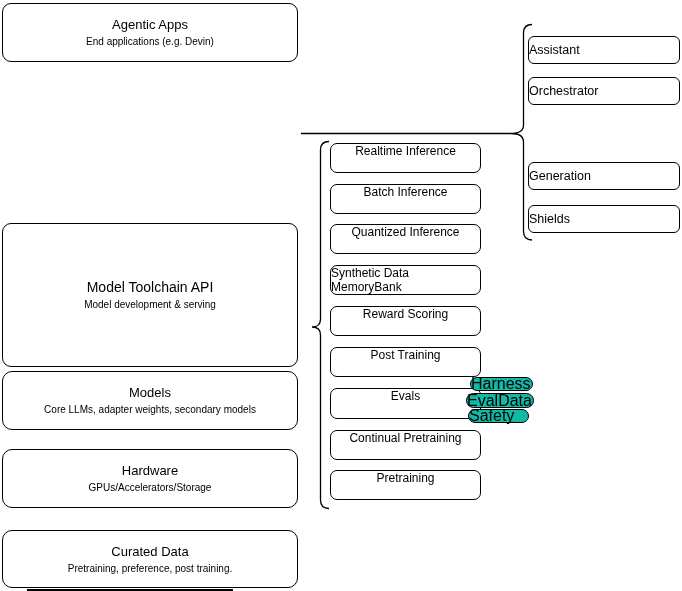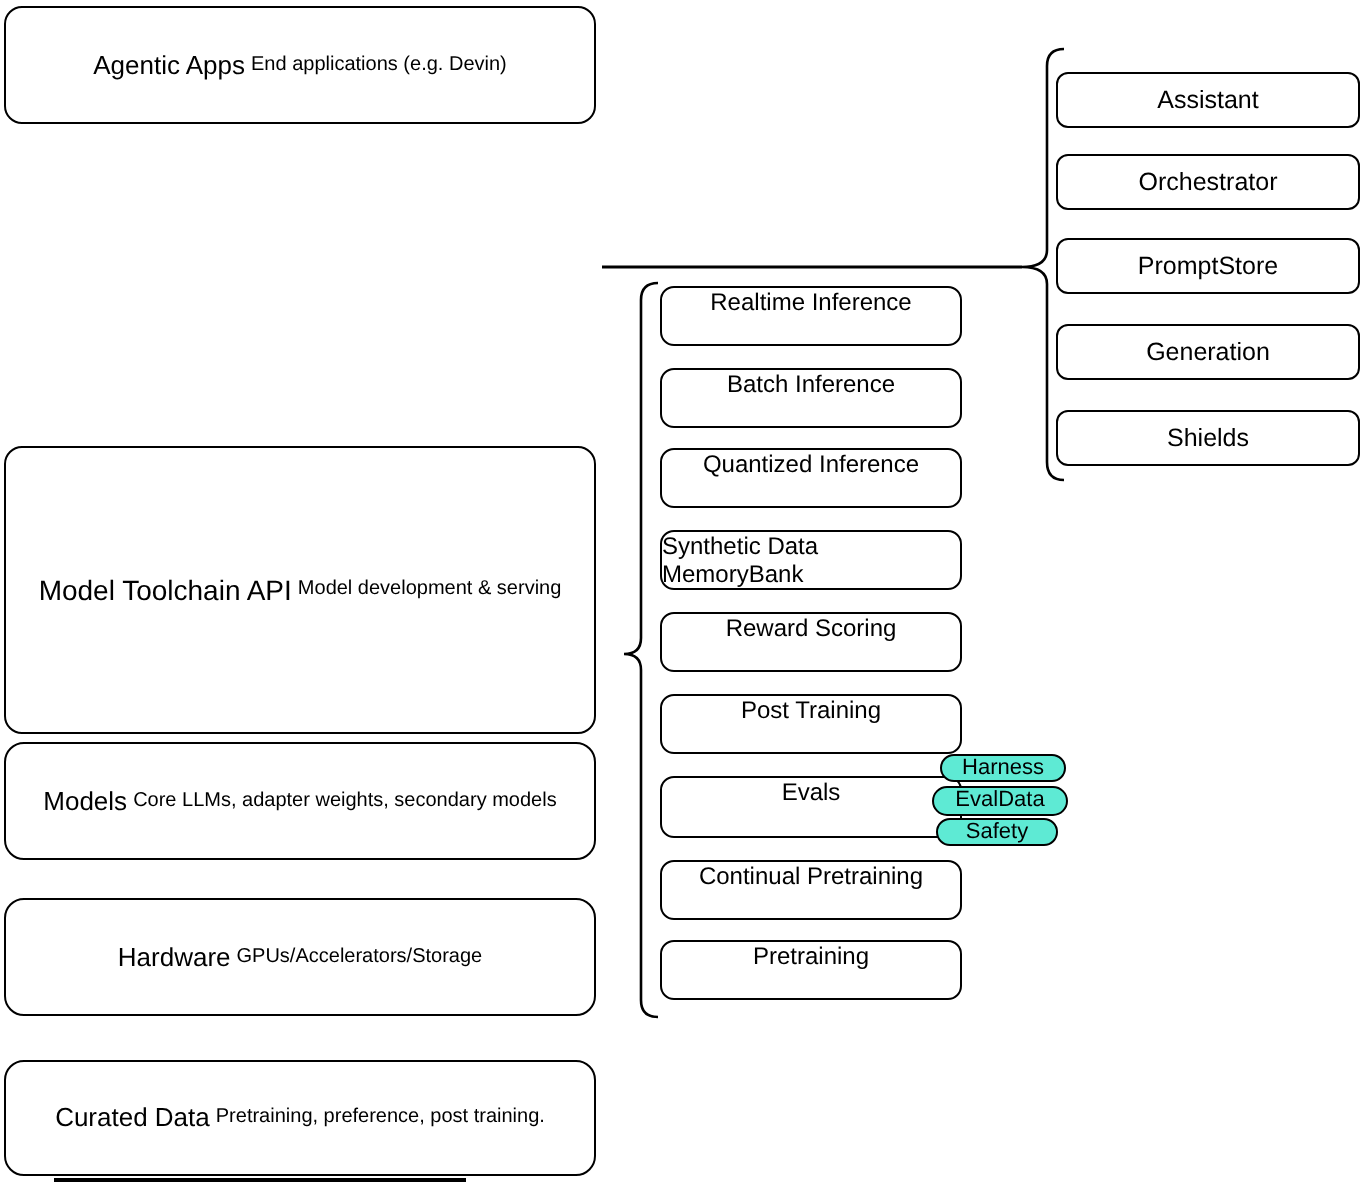--- a/index.html
+++ b/index.html
@@ -4,45 +4,45 @@
 <style>
   html,body{margin:0;padding:0;background:#ffffff;}
   .canvas{
     position:relative;width:682px;height:591px;background:#ffffff;overflow:hidden;
     font-family:"Liberation Sans","DejaVu Sans",sans-serif;color:#000000;
   }
   
   .lbox{
     position:absolute;left:2px;width:296px;box-sizing:border-box;
     border:1.3px solid #000;background:#fff;
-    display:flex;flex-direction:row;align-items:center;justify-content:center;
+    display:flex;flex-direction:column;justify-content:center;
     text-align:center;gap:3px;
   }
   .btitle{font-size:13px;line-height:16px;}
   .btitle.big{font-size:14px;line-height:17px;}
   .bsub{font-size:10px;line-height:12px;}
   
   .mbox{
     position:absolute;left:330px;width:151px;height:30px;box-sizing:border-box;
     border:1.3px solid #000;border-radius:7px;background:#fff;
     display:flex;align-items:flex-start;justify-content:center;
     font-size:12px;
   }
   
   .rbox{
     position:absolute;left:528px;width:152px;height:28px;box-sizing:border-box;
     border:1.3px solid #000;border-radius:6px;background:#fff;
-    display:flex;align-items:center;justify-content:center;
+    display:flex;align-items:center;
     font-size:12.5px;
   }
   
   .pill{
     position:absolute;box-sizing:border-box;border:1.3px solid #000;border-radius:999px;
-    background:#5eead4;display:flex;align-items:center;justify-content:center;
-    font-size:11px;line-height:1;z-index:5;
+    background:#14b8a6;display:flex;align-items:center;justify-content:flex-start;
+    font-size:16px;line-height:1;z-index:5;
   }
   .overlay{position:absolute;left:0;top:0;width:682px;height:591px;pointer-events:none;}
   .bottom-bar{position:absolute;left:27px;top:589px;width:206px;height:2px;background:#000;}
 </style>
 </head>
 <body>
 
 <div class="canvas">
 
   <div class="lbox" style="top:3px;height:59px;border-radius:9px">
@@ -108,23 +108,20 @@
   <div class="pill" style="left:468px;top:409px;width:61px;height:14px">
       <span>Safety</span>
     </div>
 
   <div class="rbox" style="top:36px">
       <span>Assistant</span>
     </div>
   <div class="rbox" style="top:77px">
       <span>Orchestrator</span>
     </div>
-  <div class="rbox" style="top:119px">
-      <span>PromptStore</span>
-    </div>
   <div class="rbox" style="top:162px">
       <span>Generation</span>
     </div>
   <div class="rbox" style="top:205px">
       <span>Shields</span>
     </div>
 
   <svg class="overlay" viewBox="0 0 682 591">
 
     <path d="M301 133.5 L511 133.5" stroke="#000" stroke-width="1.5" fill="none"></path>

